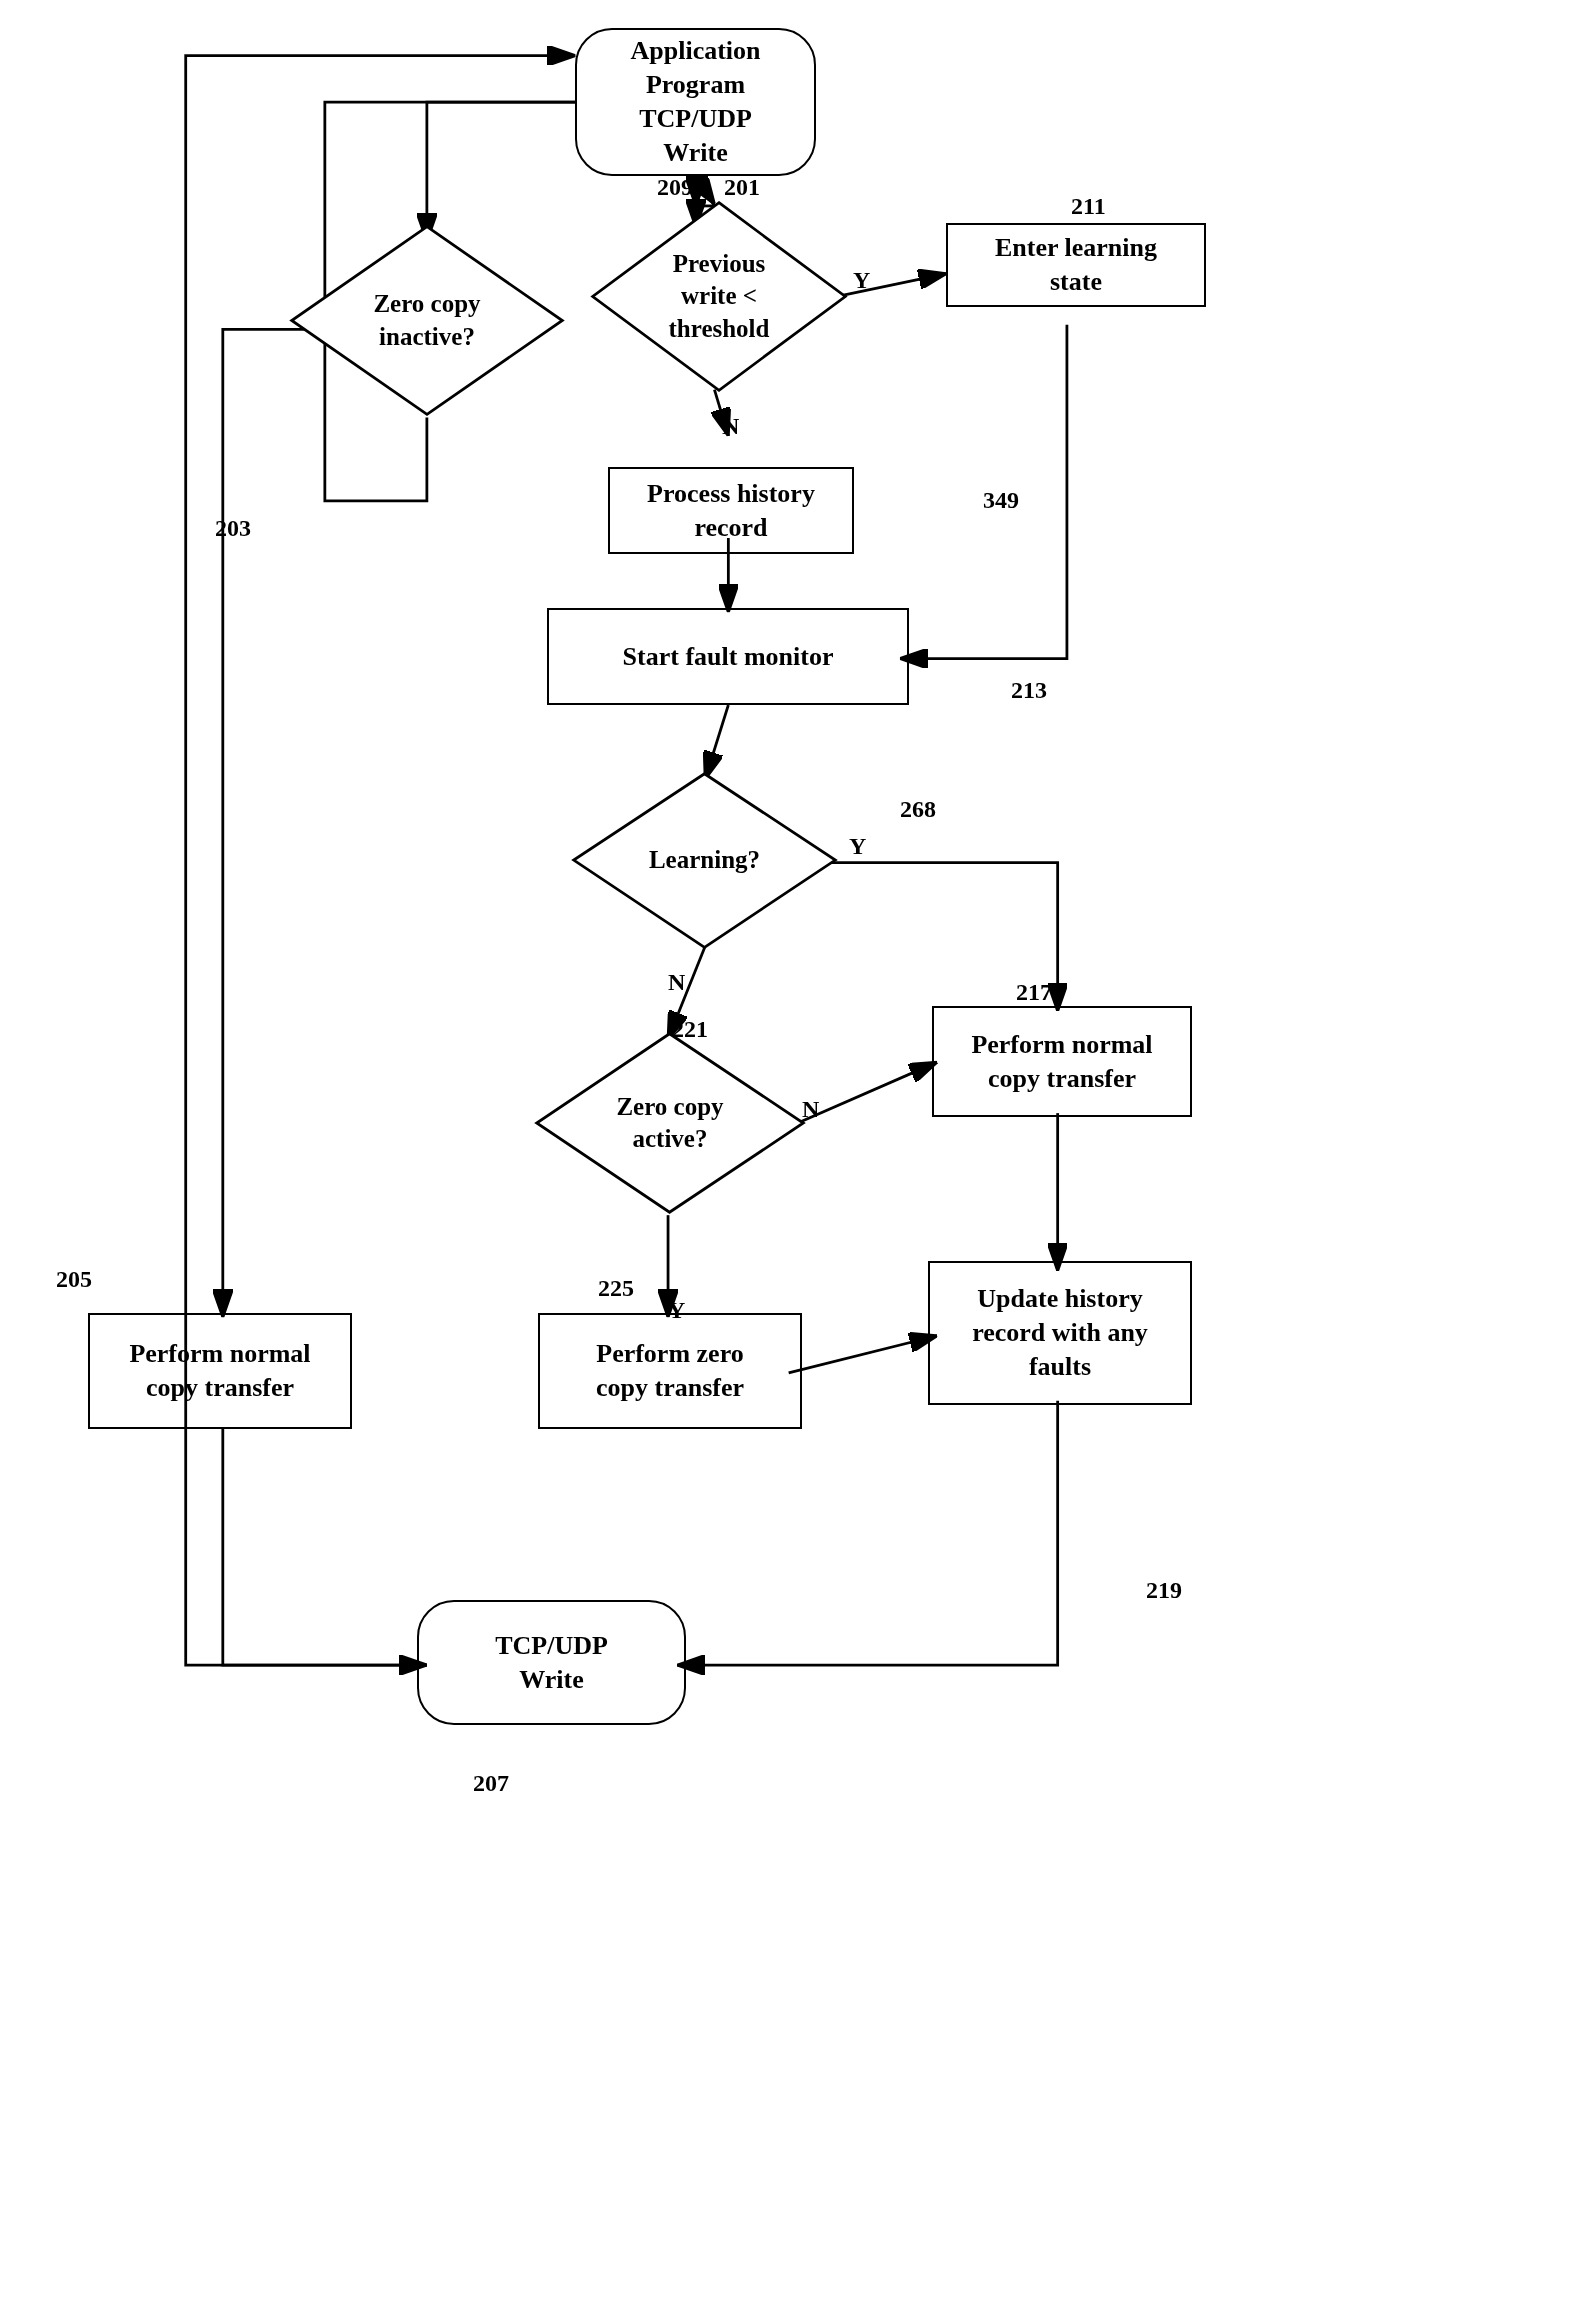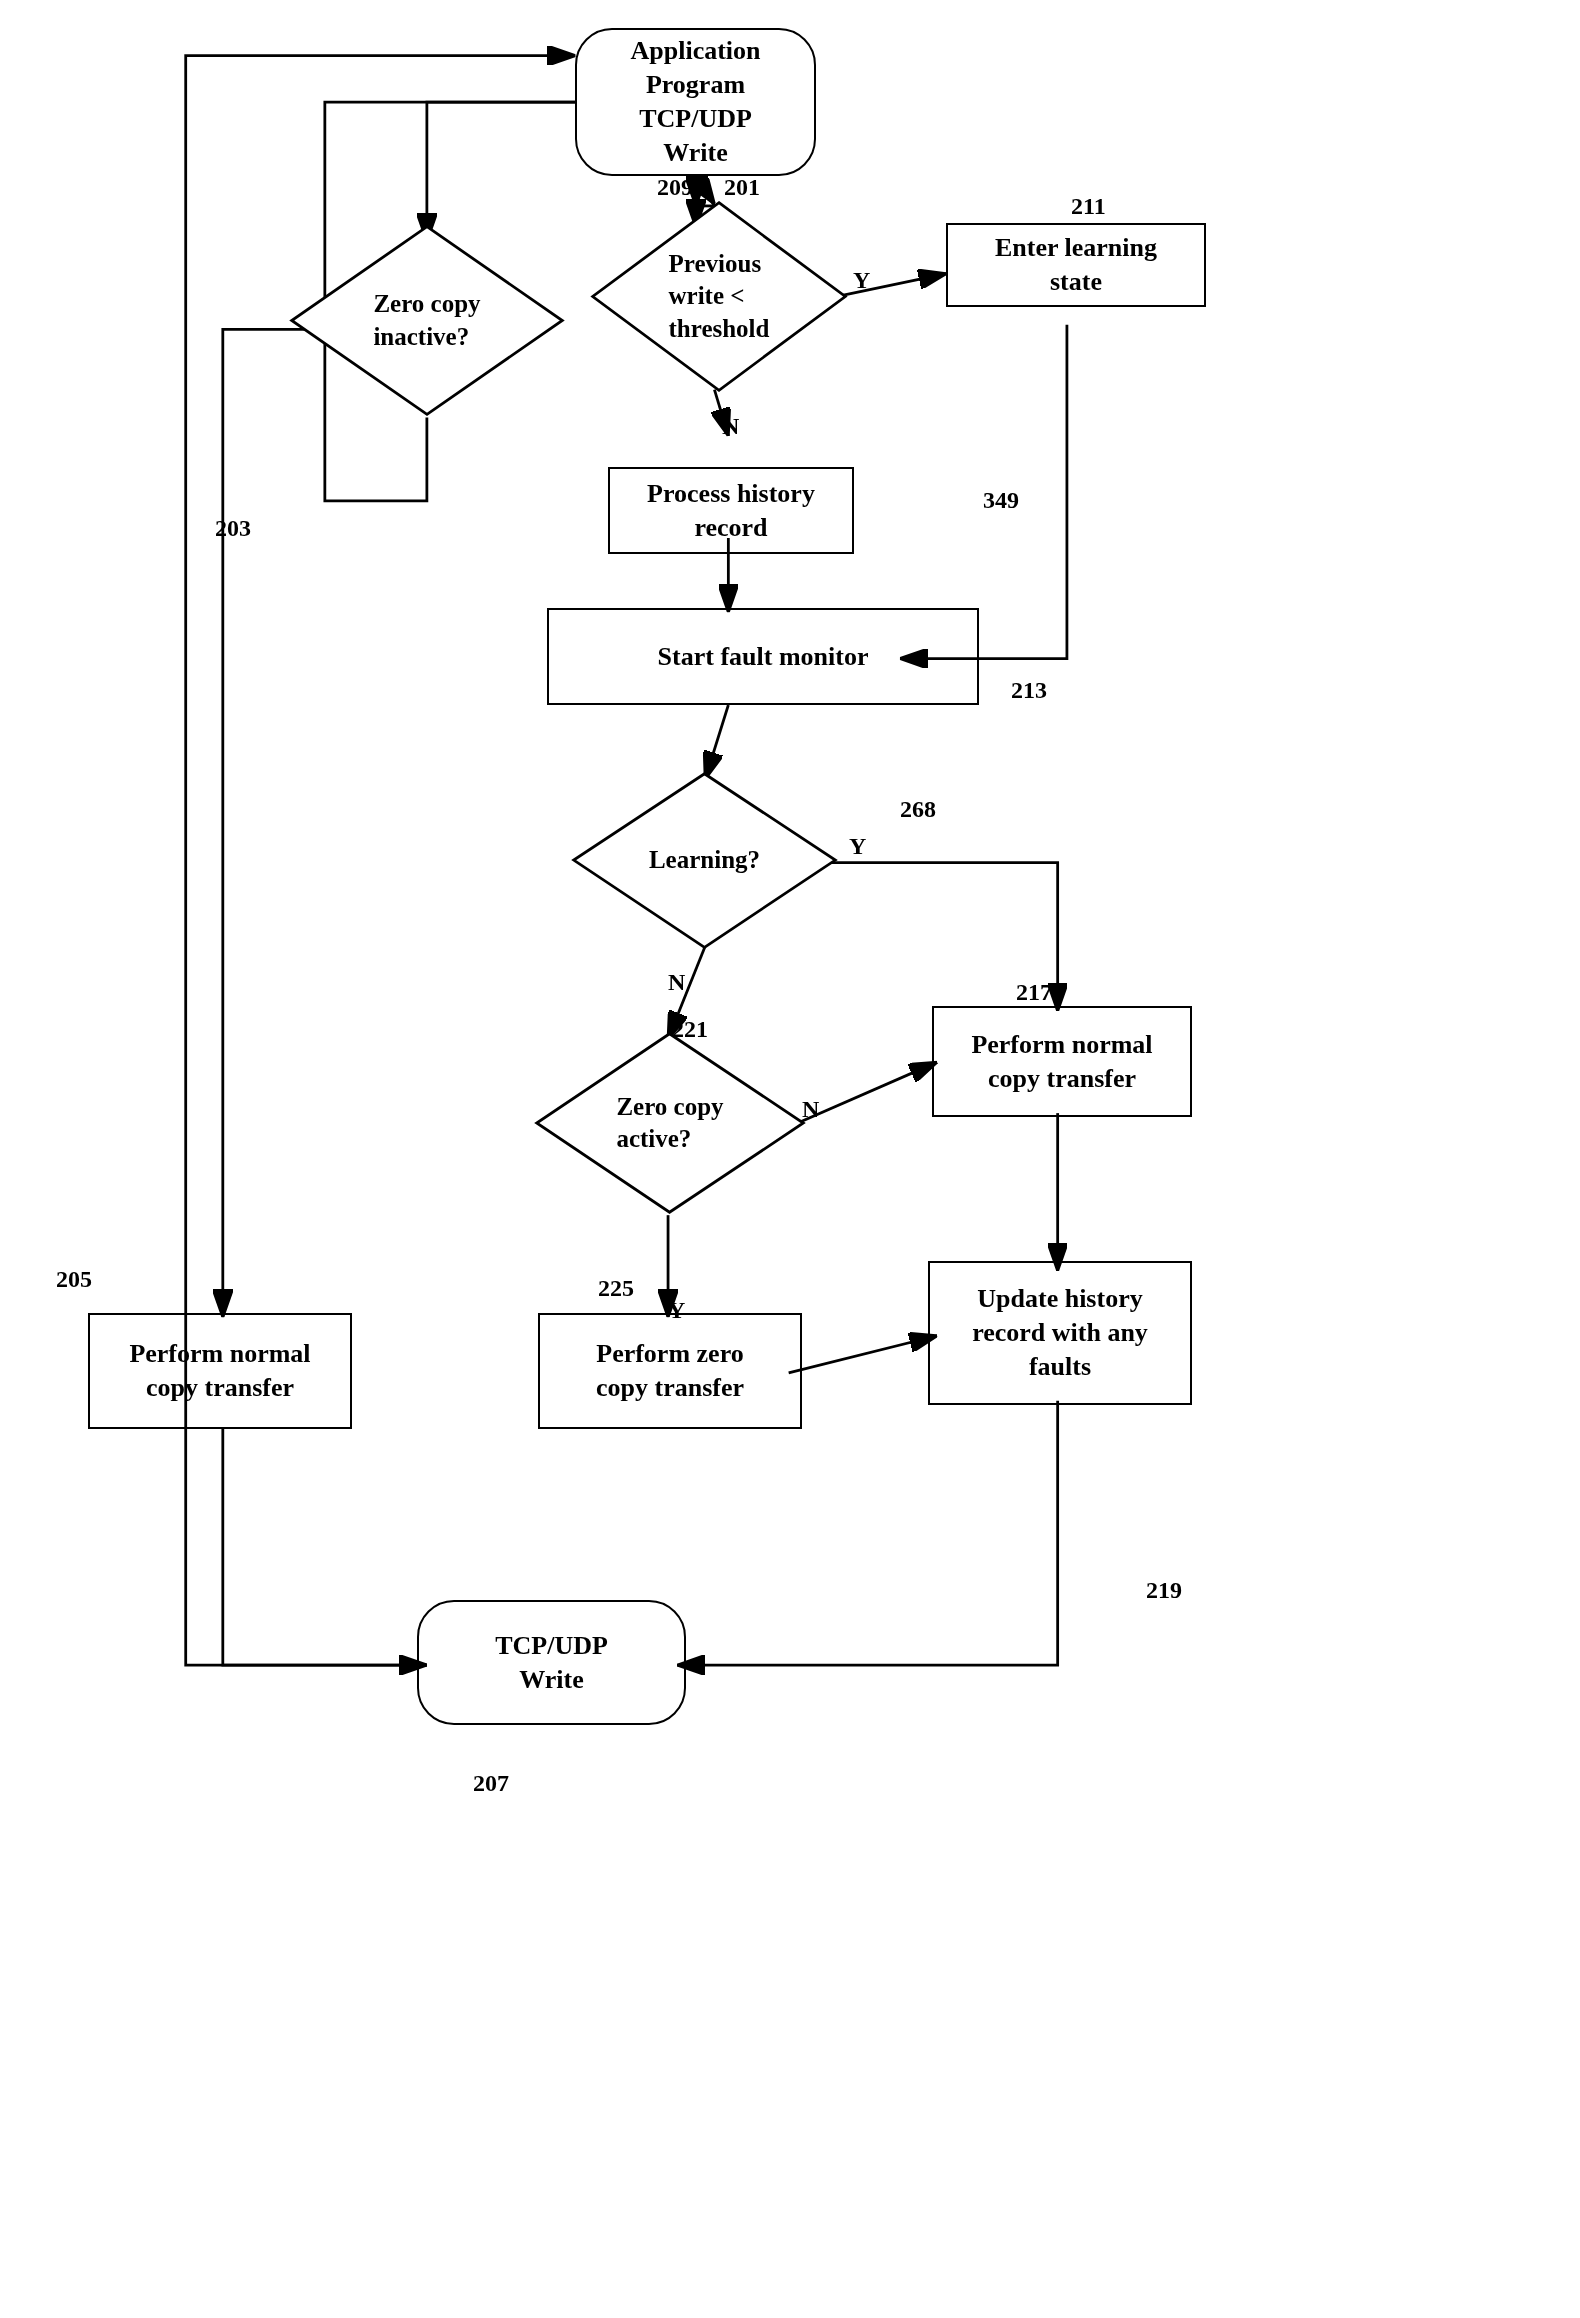--- a/index.html
+++ b/index.html
@@ -48,21 +48,21 @@
       justify-content: center;
     }
     .diamond svg {
       position: absolute;
       top: 0; left: 0;
       width: 100%; height: 100%;
     }
     .diamond-text {
       position: relative;
       z-index: 2;
-      text-align: left;
+      text-align: center;
       font-size: 25px;
       font-weight: bold;
       line-height: 1.3;
     }
     .label {
       position: absolute;
       font-size: 24px;
       font-weight: bold;
     }
     
@@ -171,21 +171,21 @@
   </div>
 
   <div class="shape rect" style="left:946px; top:223px; width:260px; height:84px;">
     <span>Enter learning<br>state</span>
   </div>
 
   <div class="shape rect" style="left:608px; top:431px; width:246px; height:87px;margin-top:36px;">
     <span>Process history<br>record</span>
   </div>
 
-  <div class="shape rect" style="left:547px; top:608px; width:432px; height:97px;">
+  <div class="shape rect" style="left:547px; top:608px; width:362px; height:97px;">
     <span>Start fault monitor</span>
   </div>
 
   <div class="shape diamond" style="left:570px; top:770px; width:269px; height:181px;">
     <div class="diamond-inner">
       <svg viewBox="0 0 290 195" preserveAspectRatio="none">
         <polygon points="145,4 286,97 145,191 4,97" fill="white" stroke="black" stroke-width="3"></polygon>
       </svg>
       <span class="diamond-text">Learning?</span>
     </div>

